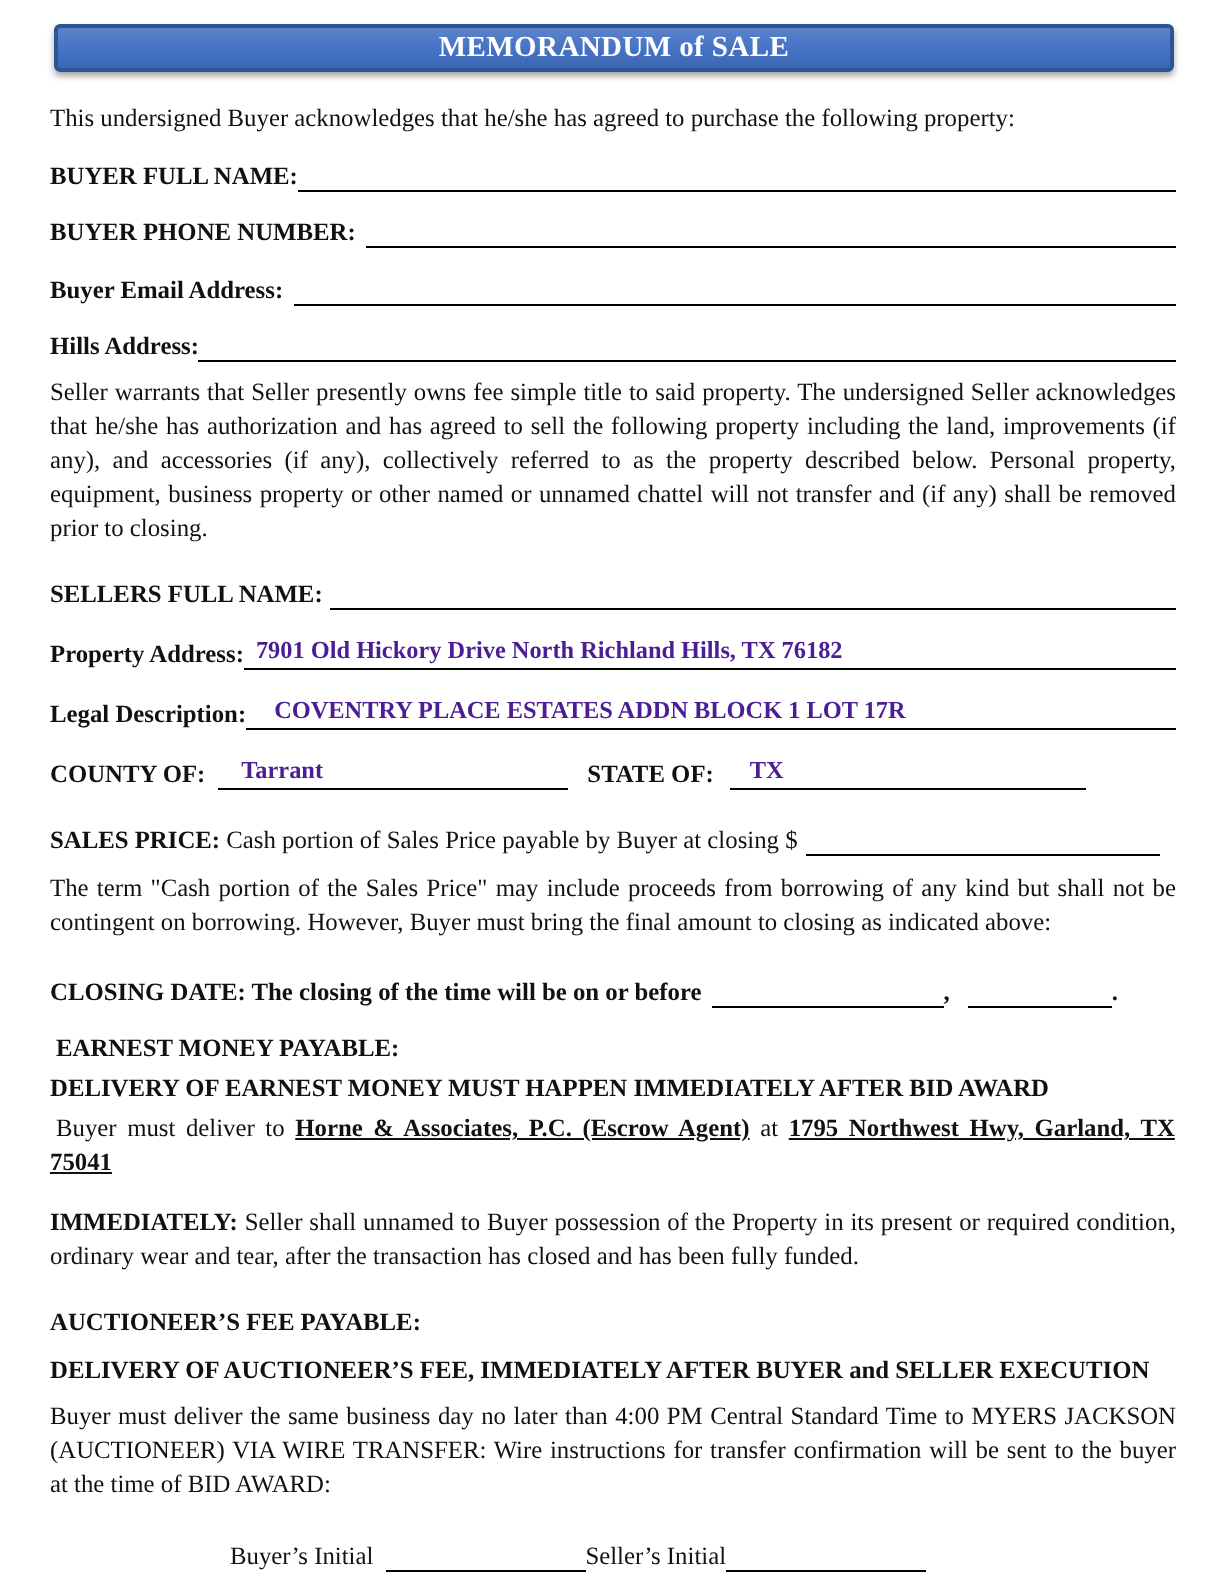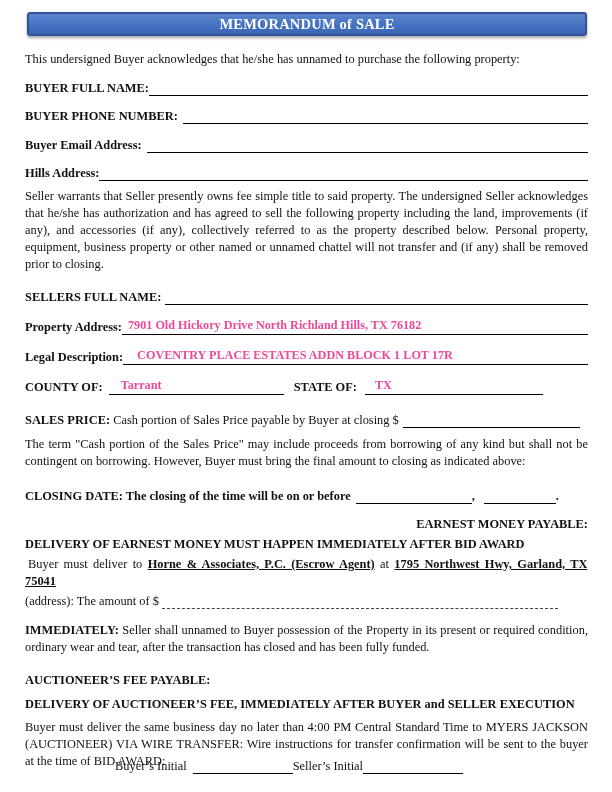--- a/index.html
+++ b/index.html
@@ -33,51 +33,51 @@
   .para{line-height:17px;text-align:justify;}
   .intro{margin-top:15px;line-height:16px;text-align:left;}
   b,.b{font-weight:bold;}
   
   .row{display:flex;align-items:flex-end;line-height:15px;}
   .row .lbl{white-space:nowrap;}
   .fill{flex:1;border-bottom:1.2px solid #000;min-height:14px;position:relative;}
   .fill.dashed{border-bottom:1.2px dashed #444;}
   .seg{border-bottom:1.2px solid #000;display:inline-block;min-height:13px;}
   .red-val{
-    color:#ec4899;font-weight:bold;font-size:12.2px;
+    color:#4c1d95;font-weight:bold;font-size:12.2px;
     position:relative;top:-1px;white-space:nowrap;
   }
   .buyer-row{margin-top:7.5px;height:21px;}
   .field-row{margin-top:9px;height:21px;}
   .heading{font-weight:bold;margin-top:12px;line-height:16px;}
   .subheading{font-weight:bold;margin-top:4px;line-height:16px;}
   .deliver-line{margin-top:4px;line-height:17px;word-spacing:2.2px;}
   .deliver-line .uline{text-decoration:underline;font-weight:bold;}
   .indent{padding-left:33px;}
   
   .footer{
-    position:absolute;left:0;bottom:18px;width:496px;
+    position:absolute;left:0;bottom:6px;width:496px;
     display:flex;line-height:16px;
   }
   .footer .f-item{display:flex;align-items:flex-end;}
   .footer .f-buyer{margin-left:115px;}
   .footer .f-seller{}
   .footer .seg{width:100px;}
   .footer .gap{display:inline-block;width:6px;}
 </style>
 </head>
 <body>
 
 <div class="page">
 
   <div class="title-bar">
     <span class="t">MEMORANDUM of SALE</span>
   </div>
 
-  <p class="para intro">This undersigned Buyer acknowledges that he/she has unnamed to purchase the following property:</p>
+  <p class="para intro">This undersigned Buyer acknowledges that he/she has agreed to purchase the following property:</p>
 
   <div class="row buyer-row">
     <span class="lbl b">BUYER FULL NAME:</span>
     <span class="fill"></span>
   </div>
   <div class="row buyer-row">
     <span class="lbl b">BUYER PHONE NUMBER:</span>
     <span class="fill" style="margin-left:5px;"></span>
   </div>
   <div class="row buyer-row">
@@ -121,32 +121,28 @@
   <p class="para" style="margin-top:8px;">The term "Cash portion of the Sales Price" may include proceeds from borrowing of any kind but shall not be contingent on borrowing. However, Buyer must bring the final amount to closing as indicated above:</p>
 
   <div class="row" style="margin-top:14px;height:20px;">
     <span class="lbl b">CLOSING DATE: The closing of the time will be on or before</span>
     <span class="seg" style="width:116px;margin-left:5px;"></span>
     <span class="b">,</span>
     <span class="seg" style="width:72px;margin-left:9px;"></span>
     <span class="b">.</span>
   </div>
 
-  <p class="heading" style="padding-left:3px;text-align:right;">EARNEST MONEY PAYABLE:</p>
+  <p class="heading" style="padding-left:3px;">EARNEST MONEY PAYABLE:</p>
   <p class="subheading">DELIVERY OF EARNEST MONEY MUST HAPPEN IMMEDIATELY AFTER BID AWARD</p>
   <p class="deliver-line">
     <span style="padding-left:3px;">Buyer must deliver to</span>
     <span class="uline">Horne &amp; Associates, P.C. (Escrow Agent)</span>
     <span>at</span>
     <span class="uline">1795 Northwest Hwy, Garland, TX 75041</span>
   </p>
-  <div class="row" style="height:19px;">
-    <span class="lbl">(address): The amount of $</span>
-    <span class="fill dashed" style="margin-left:3px;margin-right:30px;"></span>
-  </div>
 
   <p class="para" style="margin-top:13px;"><b>IMMEDIATELY:</b> <span>Seller shall unnamed to Buyer possession of the Property in its present or required condition, ordinary wear and tear, after the transaction has closed and has been fully funded.</span></p>
 
   <p class="heading" style="margin-top:16px;">AUCTIONEER’S FEE PAYABLE:</p>
   <p class="subheading" style="margin-top:8px;">DELIVERY OF AUCTIONEER’S FEE, IMMEDIATELY AFTER BUYER and SELLER EXECUTION</p>
   <p class="para" style="margin-top:7px;">Buyer must deliver the same business day no later than 4:00 PM Central Standard Time to MYERS JACKSON (AUCTIONEER) VIA WIRE TRANSFER: Wire instructions for transfer confirmation will be sent to the buyer at the time of BID AWARD:</p>
 
   <div class="row indent" style="margin-top:15px;height:20px;">
     
     

